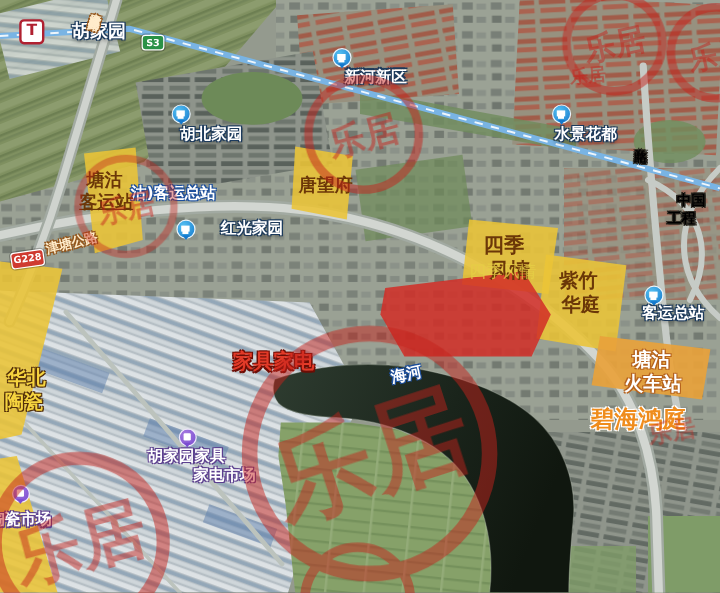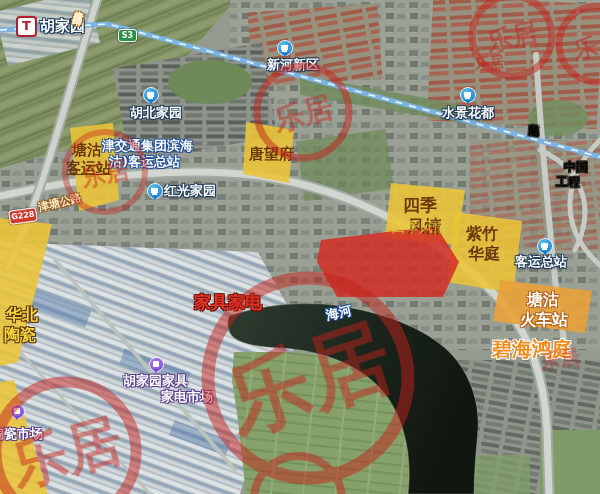--- a/index.html
+++ b/index.html
@@ -1,21 +1,21 @@
 <!DOCTYPE html>
 <html><head>
 <meta charset="utf-8">
 <style>
   html,body{margin:0;padding:0;background:#222;}
   #stage{position:relative;width:600px;height:494px;overflow:hidden;
          font-family:"DejaVu Sans","Liberation Sans",sans-serif;background:#949a8e;}
   #stage svg{position:absolute;left:0;top:0;}
   .lbl{position:absolute;white-space:nowrap;line-height:1.15;font-weight:bold;}
   
-  .ol-navy{color:#fff;text-shadow:-1px -1px 0 #1c3a5c,1px -1px 0 #1c3a5c,-1px 1px 0 #1c3a5c,1px 1px 0 #1c3a5c,0 2px 3px rgba(0,0,0,.4);}
+  .ol-navy{color:#fff;text-shadow:-1px -1px 0 #1c3a5c,1px -1px 0 #1c3a5c,-1px 1px 0 #1c3a5c,1px 1px 0 #1c3a5c,0 2px 3px rgba(0,0,0,.4);margin-left:20px;}
   .ol-blue{color:#fff;text-shadow:-1px -1px 0 #1d4f9c,1px -1px 0 #1d4f9c,-1px 1px 0 #1d4f9c,1px 1px 0 #1d4f9c;}
   .ol-dark{color:#000000;text-shadow:-1px -1px 0 #2e2a22,1px -1px 0 #2e2a22,-1px 1px 0 #2e2a22,1px 1px 0 #2e2a22;}
   .ol-tan{color:#ffeccb;text-shadow:-1px -1px 0 #96571c,1px -1px 0 #96571c,-1px 1px 0 #96571c,1px 1px 0 #96571c;}
   .ol-purple{color:#fff;text-shadow:-1px -1px 0 #5c3f8f,1px -1px 0 #5c3f8f,-1px 1px 0 #5c3f8f,1px 1px 0 #5c3f8f;}
   .zone-t{color:#6b3708;font-size:15px;}
   .zone-big{color:#6b3708;font-size:17px;}
   .rail-t{color:#fff;font-size:16px;text-shadow:-1px -1px 0 #b5621e,1px -1px 0 #b5621e,-1px 1px 0 #b5621e,1px 1px 0 #b5621e;}
   .yellow-t{color:#f6d43f;font-size:16px;text-shadow:-1px -1px 0 #53300a,1px -1px 0 #53300a,-1px 1px 0 #53300a,1px 1px 0 #53300a;}
   .red-ad{color:#e23a28;font-size:17px;text-shadow:-1px -1px 0 #6d0d05,1px -1px 0 #6d0d05,-1px 1px 0 #6d0d05,1px 1px 0 #6d0d05;}
   .parcel-t{color:#8c1210;font-size:15px;text-shadow:-1px -1px 0 #efae9f,1px -1px 0 #efae9f,-1px 1px 0 #efae9f,1px 1px 0 #efae9f;}
@@ -160,21 +160,20 @@
 
   <div class="icon-blue" style="left:460px;top:87px;"></div>
   <div class="lbl ol-navy" style="left:442px;top:106px;font-size:13px;">水景花都</div>
 
   <div class="icon-blue" style="left:147px;top:183px;"></div>
   <div class="lbl ol-navy" style="left:164px;top:184px;font-size:13px;">红光家园</div>
 
   <div class="icon-blue" style="left:537px;top:238px;"></div>
   <div class="lbl ol-navy" style="left:515px;top:255px;font-size:13px;">客运总站</div>
 
-  <div class="lbl ol-blue" style="left:102px;top:139px;font-size:13px;">津交通集团滨海</div>
   <div class="lbl ol-blue" style="left:109px;top:155px;font-size:13px;">沽)客运总站</div>
 
   <div class="lbl zone-t" style="left:72px;top:142px;">塘沽</div>
   <div class="lbl zone-t" style="left:66px;top:160px;text-decoration:underline;">客运站</div>
   <div class="lbl zone-t" style="left:249px;top:146px;">唐望府</div>
   <div class="lbl zone-big" style="left:403px;top:196px;">四季</div>
   <div class="lbl zone-big" style="left:408px;top:217px;">风情</div>
   <div class="lbl ghost-t" style="left:391px;top:219px;">四季风情</div>
   <div class="lbl zone-t" style="left:466px;top:225px;font-size:16px;">紫竹</div>
   <div class="lbl zone-t" style="left:468px;top:245px;font-size:16px;">华庭</div>

